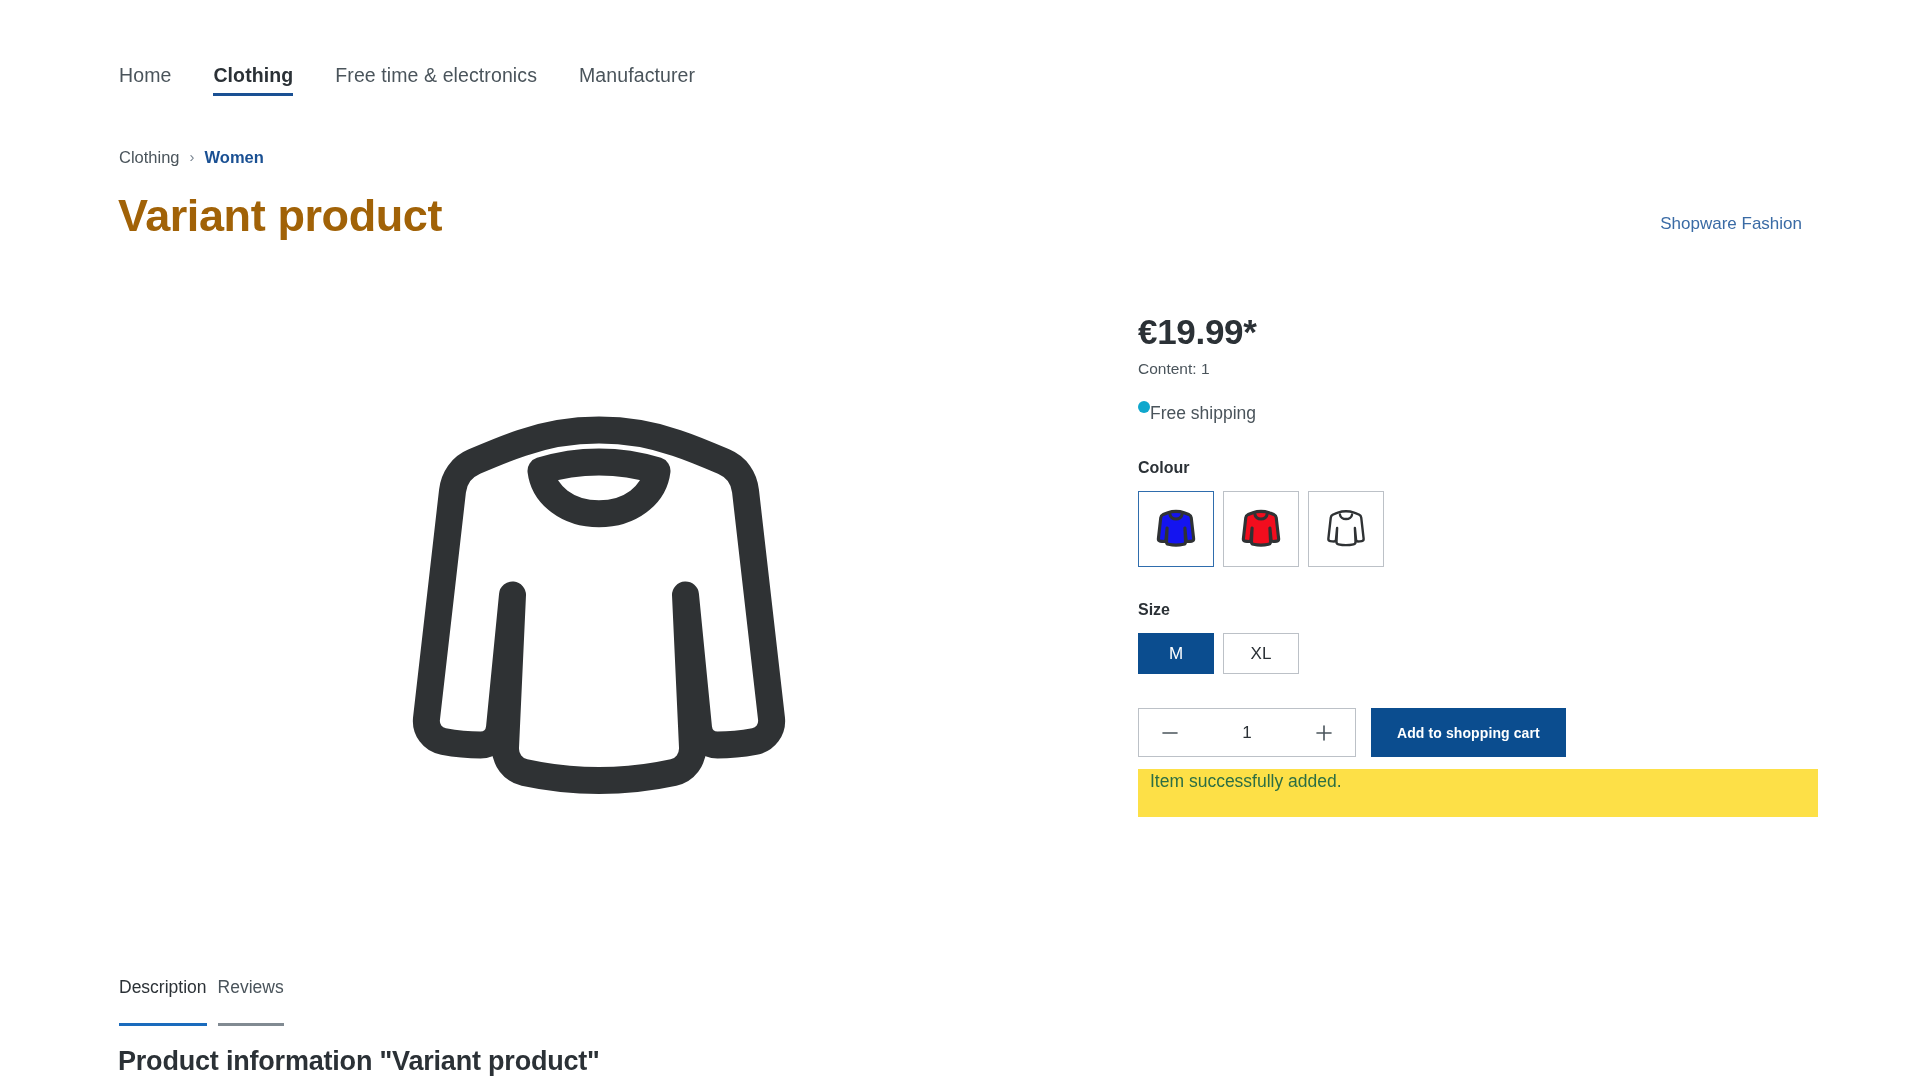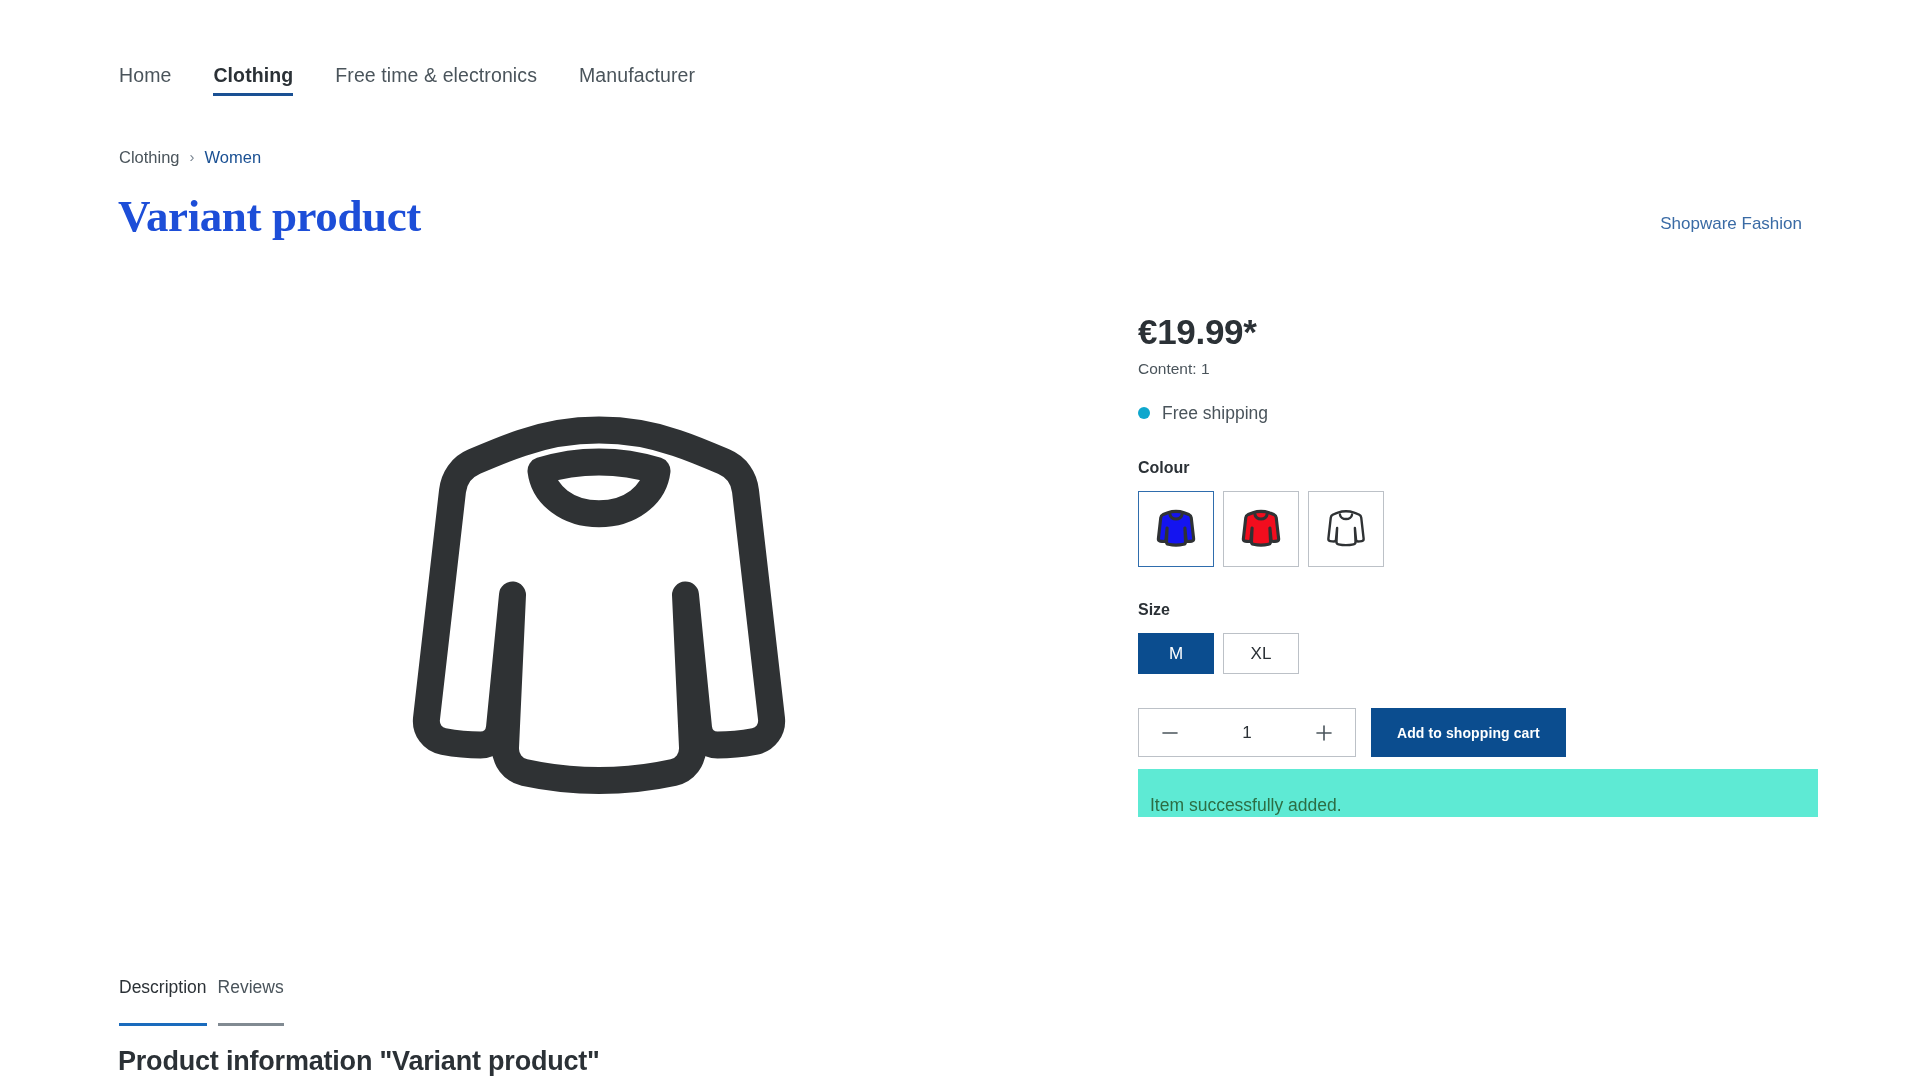--- a/index.html
+++ b/index.html
@@ -72,35 +72,34 @@
   }
   .crumb-sep {
     color: #798490;
     font-size: 15px;
     line-height: 1;
     display: inline-block;
     transform: translateY(-1px);
   }
   .crumb-current {
     color: #1a5093;
-    font-weight: 400;
+    font-weight: 700;
     cursor: pointer;
   }
 
   
   .page-title {
     position: absolute;
     left: 118px;
     top: 188px;
     font-size: 45px;
     line-height: 56px;
     font-weight: 700;
     letter-spacing: -0.4px;
-    color: #1d4ed8;
-    font-family: Liberation Serif, serif;
+    color: #a16207;
   }
 
   
   .manufacturer {
     position: absolute;
     right: 118px;
     top: 212px;
     font-size: 17px;
     line-height: 24px;
     color: #3a6ba5;
@@ -148,22 +147,21 @@
     margin-top: 6px;
     font-size: 17.5px;
     line-height: 24px;
     color: #3a6ba5;
     text-decoration: none;
     cursor: pointer;
   }
 
   .delivery {
     display: flex;
-    align-items: center;
-    gap: 12px;
+    align-items: flex-start;
     margin-top: 22px;
   }
   .delivery-dot {
     width: 12px;
     height: 12px;
     border-radius: 50%;
     background: #0fa7cd;
     flex: 0 0 auto;
   }
   .delivery-text {
@@ -267,23 +265,23 @@
     padding: 1px 26px;
     cursor: pointer;
     letter-spacing: 0.1px;
     white-space: nowrap;
   }
 
   .alert-success {
     margin-top: 12px;
     width: 680px;
     height: 48px;
-    background: #5eead4;
-    display: flex;
-    align-items: flex-end;
+    background: #fde047;
+    display: flex;
+    align-items: flex-start;
     padding: 0 12px;
   }
   .alert-success-text {
     font-size: 17.5px;
     line-height: 24px;
     color: #2c6e44;
   }
 
   .product-number {
     margin-top: 28px;

